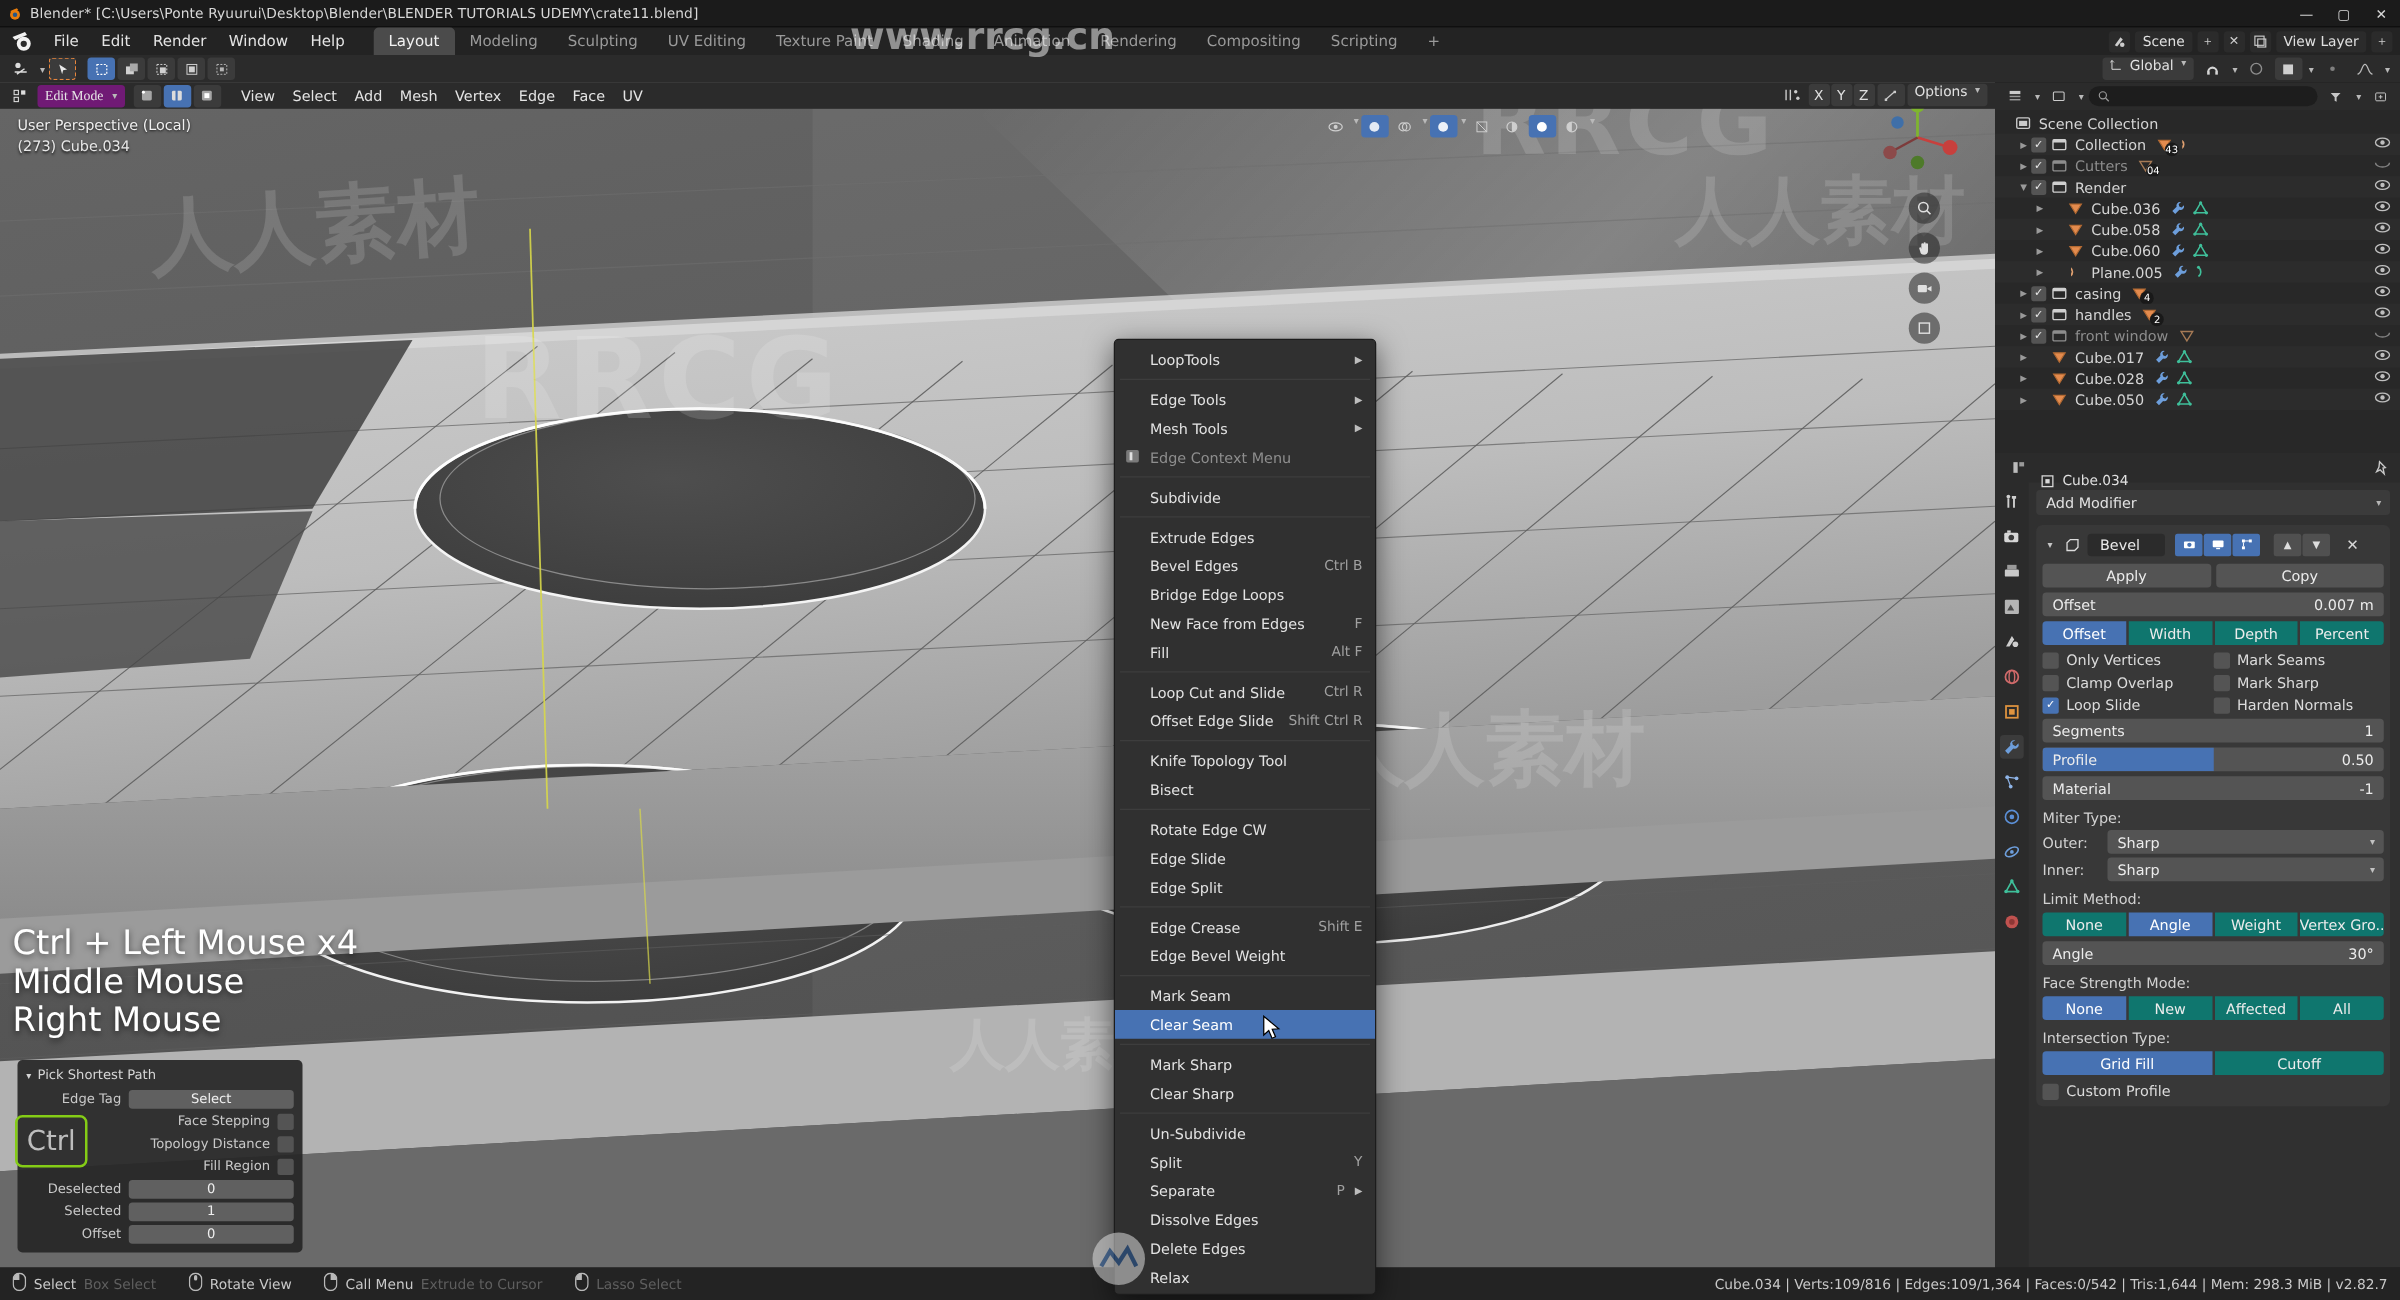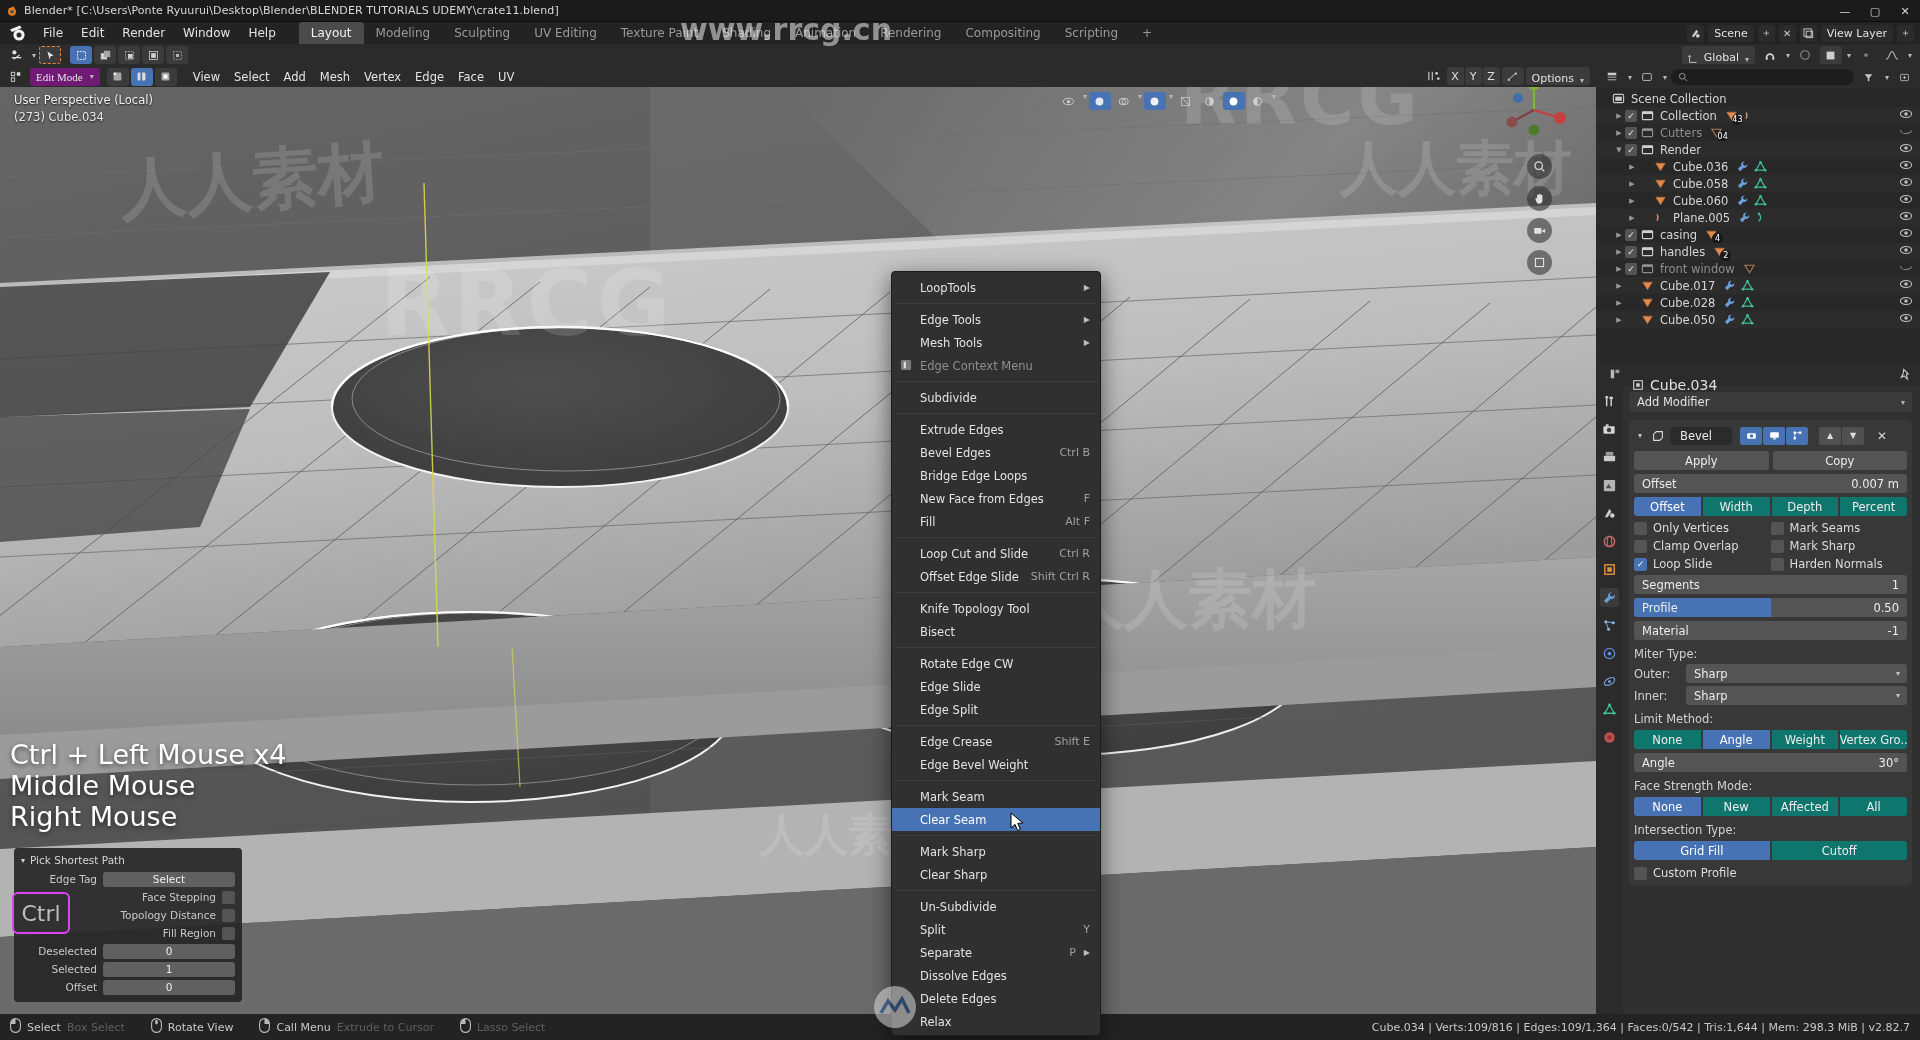--- a/index.html
+++ b/index.html
@@ -66,21 +66,21 @@
     display: flex; align-items: center; justify-content: center;
   }
   .icobtn.blue { background: #4772b3; }
   .icobtn.dashed { border: 1px dashed #e8863d; background: #3b3b3b; }
   .icobtn.flat { background: transparent; }
   .chev { font-size: 8px; color: #b9b9b9; margin-left: 1px; }
   .toolrow-right {
     position: absolute; right: 8px; top: 0; height: 22px; display: flex; align-items: center; gap: 4px;
   }
   .dropbox {
-    display: flex; align-items: flex-end; gap: 5px; background: #3b3b3b;
+    display: flex; align-items: flex-start; gap: 5px; background: #3b3b3b;
     border-radius: 3px; height: 18px; padding: 0 6px; font-size: 11px; color: #e2e2e2;
   }
 
   
   .viewport {
     position: absolute; top: 66px; left: 0; width: 1596px; height: 948px;
     overflow: hidden; background: #5a5a5a;
   }
   .vp-header {
     position: absolute; top: 0; left: 0; width: 1596px; height: 21px;
@@ -192,21 +192,21 @@
   .out-eye { margin-left: auto; width: 15px; height: 15px; opacity: .9; }
 
   
   .props {
     position: absolute; top: 362px; left: 1596px; width: 324px; height: 652px;
     background: #303030; overflow: hidden;
   }
   .props-header {
     height: 24px; background: #2b2b2b; display: flex; align-items: center; padding: 0 8px; gap: 6px;
   }
-  .props-breadcrumb { display: flex; align-items: center; gap: 6px; font-size: 14px; color: #e0e0e0; margin-top: 21px; }
+  .props-breadcrumb { display: flex; align-items: center; gap: 6px; font-size: 11px; color: #e0e0e0; margin-top: 21px; }
   .props-tabs {
     position: absolute; left: 0; top: 24px; width: 27px; bottom: 0; background: #2b2b2b;
     display: flex; flex-direction: column; align-items: center; padding-top: 6px; gap: 9px;
   }
   .ptab { width: 19px; height: 19px; display: flex; align-items: center; justify-content: center; }
   .ptab.active { background: #3b3b3b; border-radius: 3px; }
   .props-body { position: absolute; left: 27px; top: 24px; right: 0; bottom: 0; padding: 6px 8px 0 6px; }
 
   .add-mod {
     height: 20px; background: #3b3b3b; border-radius: 3px; display: flex; align-items: center;
@@ -634,21 +634,21 @@
         </div>
       </div>
       <div class="redo-row">
         <span class="redo-lbl">Offset</span>
         <div class="redo-field">
           <span>0</span>
         </div>
       </div>
     </div>
 
-    <div style="position:absolute;left:12px;bottom:80px;width:58px;height:42px;border:2px solid #d946ef;border-radius:6px;display:flex;align-items:center;justify-content:center;color:#bdbdbd;font-size:22px;z-index:17">Ctrl</div>
+    <div style="position:absolute;left:12px;bottom:80px;width:58px;height:42px;border:2px solid #84cc16;border-radius:6px;display:flex;align-items:center;justify-content:center;color:#bdbdbd;font-size:22px;z-index:17">Ctrl</div>
 
     <div class="vp-header">
       <div class="icobtn flat">
         <svg viewBox="0 0 14 14" width="12" height="12">
             <rect x="1.5" y="1.5" width="4" height="4" fill="none" stroke="#ddd"></rect>
             <rect x="8" y="1.5" width="4" height="4" fill="#ddd"></rect>
             <rect x="1.5" y="8" width="4" height="4" fill="none" stroke="#ddd"></rect>
           </svg>
       </div>
       <div class="mode-box">

